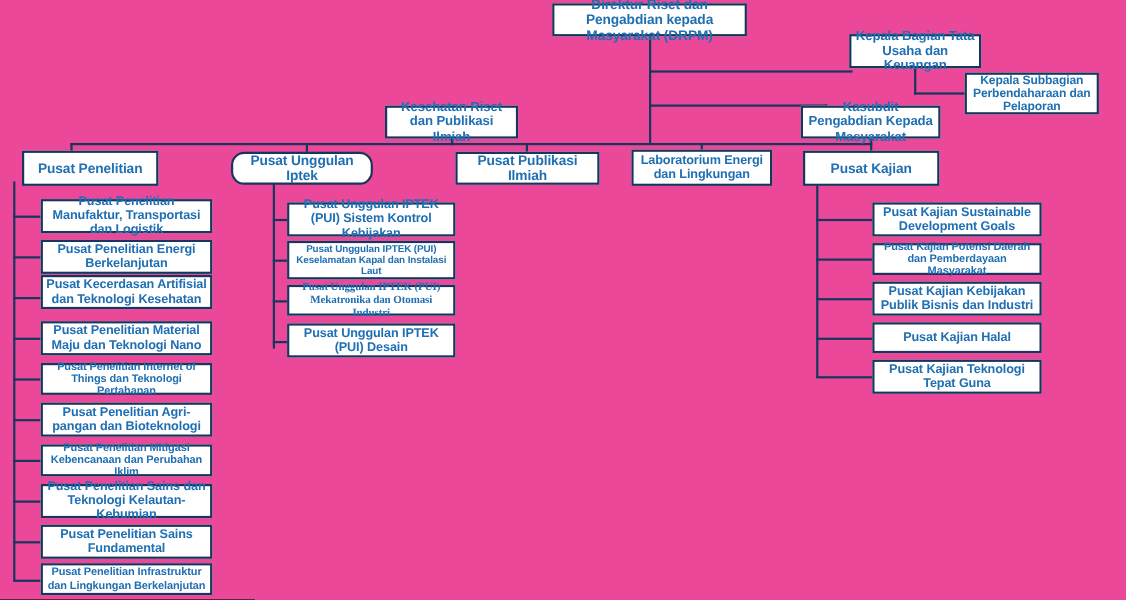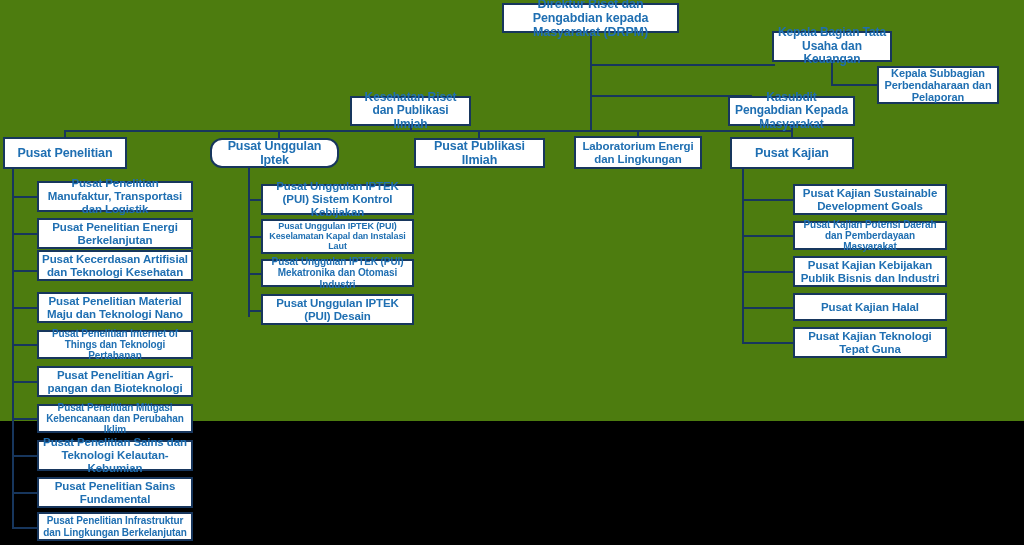--- a/index.html
+++ b/index.html
@@ -6,22 +6,22 @@
   html, body {
     width: 1024px;
     height: 545px;
     background: #000000;
     overflow: hidden;
     font-family: "Liberation Sans", sans-serif;
   }
   #chart {
     position: relative;
     width: 1024px;
-    height: 421px;
-    background: #4d7c0f;
+    height: 545px;
+    background: #ec4899;
   }
 
   
   .node {
     position: absolute;
     background: #ffffff;
     border: 2px solid #17365d;
     color: #1f6fb2;
     font-weight: bold;
     text-align: center;
@@ -117,21 +117,21 @@
   </div>
 
   <div class="node t-lvl2" style="left:350px; top:96px; width:121px; height:30px;">
     <span>Kesehatan Riset dan Publikasi Ilmiah</span>
   </div>
 
   <div class="node t-lvl2" style="left:728px; top:96px; width:127px; height:30px;">
     <span>Kasubdit Pengabdian Kepada Masyarakat</span>
   </div>
 
-  <div class="node t-lvl3" style="left:3px; top:137px; width:124px; height:32px;">
+  <div class="node t-lvl3" style="left:20px; top:137px; width:124px; height:32px;">
     <span>Pusat Penelitian</span>
   </div>
   <div class="node t-lvl3" style="left:210px; top:138px; width:129px; height:30px;border-radius:12px;">
     <span>Pusat Unggulan Iptek</span>
   </div>
   <div class="node t-lvl3" style="left:414px; top:138px; width:131px; height:30px;">
     <span>Pusat Publikasi Ilmiah</span>
   </div>
   <div class="node t-leaf-l" style="left:574px; top:136px; width:128px; height:33px;">
     <span>Laboratorium Energi dan Lingkungan</span>
@@ -170,21 +170,21 @@
   <div class="node t-leaf-s" style="left:37px; top:512px; width:156px; height:29px;">
     <span>Pusat Penelitian Infrastruktur dan Lingkungan Berkelanjutan</span>
   </div>
 
   <div class="node t-leaf-l" style="left:261px; top:184px; width:153px; height:31px;">
     <span>Pusat Unggulan IPTEK (PUI) Sistem Kontrol Kebijakan</span>
   </div>
   <div class="node t-leaf-xs" style="left:261px; top:219px; width:153px; height:35px;align-items:flex-end;">
     <span>Pusat Unggulan IPTEK (PUI) Keselamatan Kapal dan Instalasi Laut</span>
   </div>
-  <div class="node t-leaf-s" style="left:261px; top:259px; width:153px; height:28px;">
+  <div class="node t-leaf-s" style="left:261px; top:259px; width:153px; height:28px;font-family:Liberation Serif, serif;">
     <span>Pusat Unggulan IPTEK (PUI) Mekatronika dan Otomasi Industri</span>
   </div>
   <div class="node t-leaf-l" style="left:261px; top:294px; width:153px; height:31px;">
     <span>Pusat Unggulan IPTEK (PUI) Desain</span>
   </div>
 
   <div class="node t-leaf-l" style="left:793px; top:184px; width:154px; height:31px;">
     <span>Pusat Kajian Sustainable Development Goals</span>
   </div>
   <div class="node t-leaf-s" style="left:793px; top:221px; width:154px; height:29px;">

